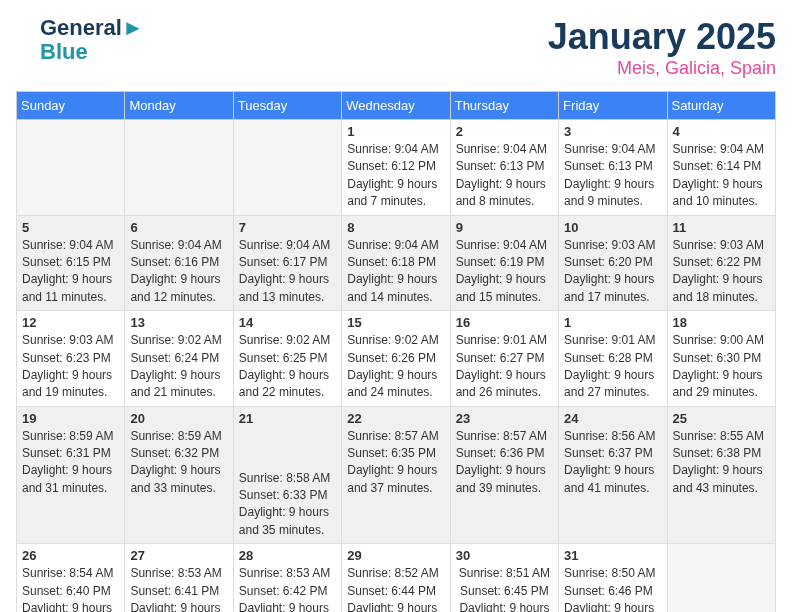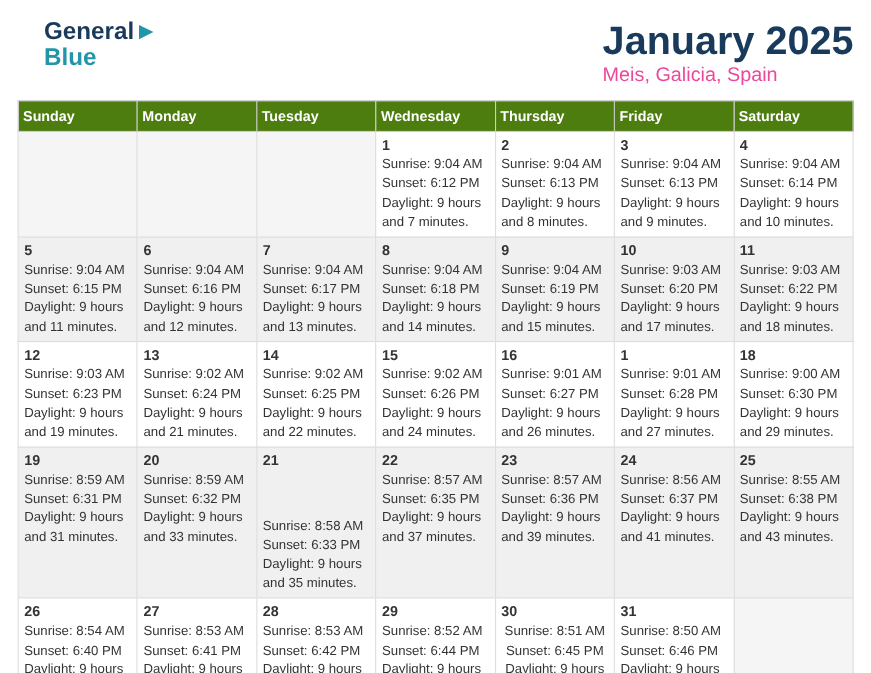--- a/index.html
+++ b/index.html
@@ -24,41 +24,41 @@
     .logo-text {
       font-size: 22px;
       font-weight: bold;
       color: #1a3a5c;
       line-height: 1.1;
     }
     .logo-text span {
       color: #2196a8;
     }
     .title-block {
-      text-align: left;
+      text-align: right;
     }
     .month-title {
       font-size: 36px;
       font-weight: bold;
       color: #1a3a5c;
     }
     .location {
       font-size: 18px;
       color: #ec4899;
     }
     table {
       width: 100%;
       border-collapse: collapse;
       table-layout: fixed;
     }
     th {
-      background-color: #4d7c0f;
+      background-color: #3b82f6;
       color: #fff;
       font-size: 13px;
-      font-weight: bold;
+      font-weight: normal;
       padding: 6px 4px;
       text-align: left;
       border: 1px solid #ccc;
     }
     td {
       vertical-align: top;
       border: 1px solid #ddd;
       padding: 4px 5px;
       font-size: 10.5px;
       color: #333;

